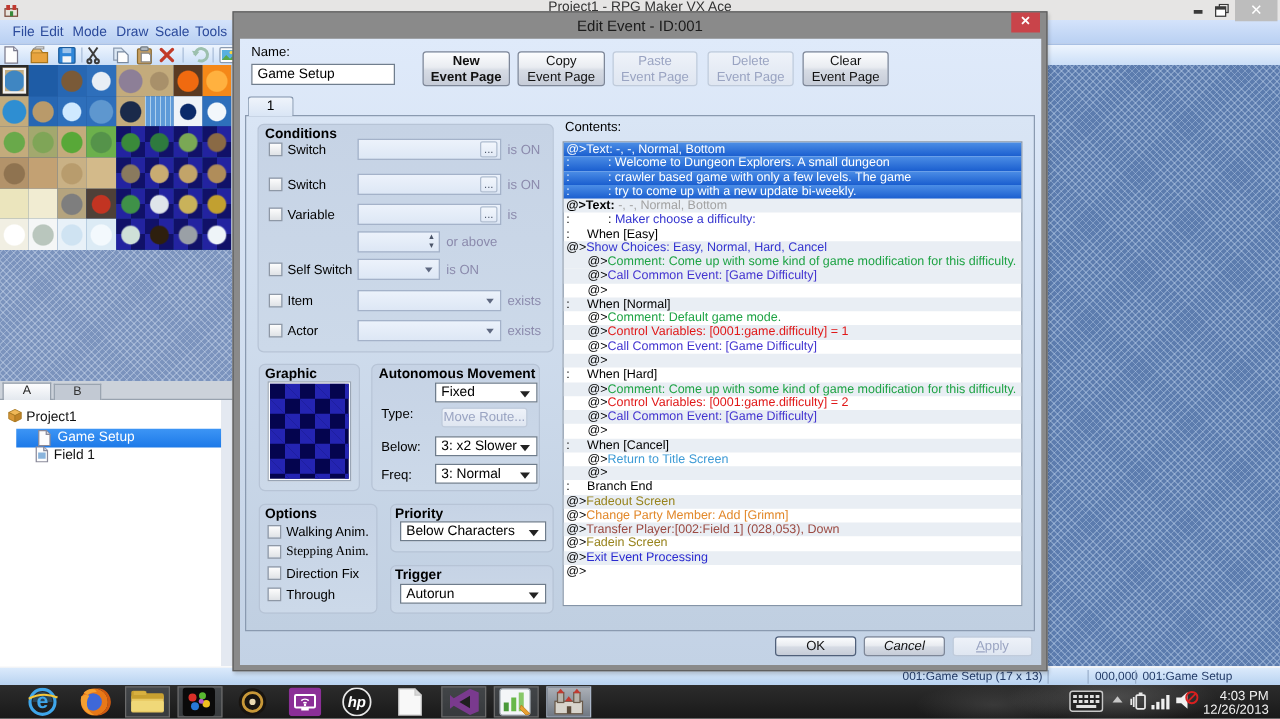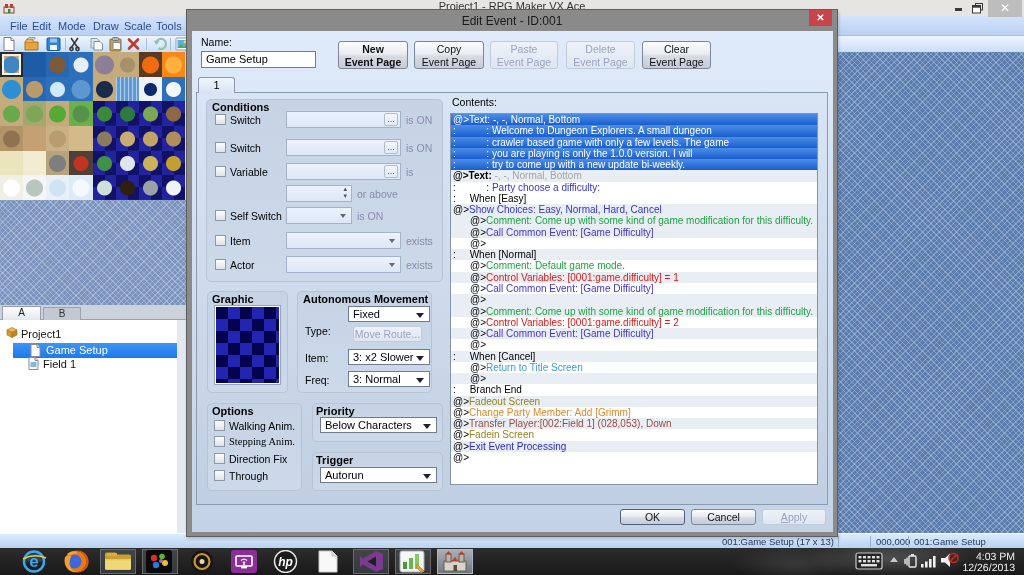--- a/index.html
+++ b/index.html
@@ -385,21 +385,21 @@
 <div class="ghdr" style="left:212px;top:293px;">Graphic</div>
 <div class="abs" id="checker" style="left:214px;top:305px;width:67px;height:80px;background:#fff;border:1px solid #98a4b4;">
       <div class="abs" style="left:1px;top:1px;width:63px;height:76px;background-color:#04044e;background-image:linear-gradient(45deg,#2424b2 25%,transparent 25% 75%,#2424b2 75%),linear-gradient(45deg,#2424b2 25%,transparent 25% 75%,#2424b2 75%);background-size:24px 24px;background-position:0 0,12px 12px;"></div>
     </div>
 
 <div class="grp" style="left:297px;top:291px;width:135px;height:102px;"></div>
 <div class="ghdr" style="left:303px;top:293px;">Autonomous Movement</div>
 <label class="blk" style="left:305px;top:309px;margin-top:16px;">Type:</label>
 <div class="dd" style="left:348px;top:306px;width:82px;height:16px;">Fixed<div class="arr"></div></div>
 <div class="btnd" style="left:353px;top:326px;width:69px;height:16px;line-height:14px;white-space:nowrap;font-size:10.5px;">Move Route...</div>
-<label class="blk" style="left:305px;top:352px;">Item:</label>
+<label class="blk" style="left:305px;top:352px;">Below:</label>
 <div class="dd" style="left:348px;top:349px;width:82px;height:16px;">3: x2 Slower<div class="arr"></div></div>
 <label class="blk" style="left:305px;top:374px;">Freq:</label>
 <div class="dd" style="left:348px;top:371px;width:82px;height:16px;">3: Normal<div class="arr"></div></div>
 
 <div class="grp" style="left:207px;top:403px;width:95px;height:88px;"></div>
 <div class="ghdr" style="left:212px;top:405px;">Options</div>
 <div class="cb" style="left:214px;top:420px;"></div>
     <label class="blk" style="left:229px;top:420px;">Walking Anim.</label>
 <div class="cb" style="left:214px;top:436px;"></div>
     <label class="blk" style="left:229px;top:436px;font-family:Liberation Serif, serif;">Stepping Anim.</label>
@@ -413,46 +413,46 @@
 <div class="dd" style="left:320px;top:417px;width:117px;height:16px;">Below Characters<div class="arr"></div></div>
 <div class="grp" style="left:312px;top:452px;width:131px;height:39px;"></div>
 <div class="ghdr" style="left:316px;top:454px;">Trigger</div>
 <div class="dd" style="left:320px;top:467px;width:117px;height:16px;">Autorun<div class="arr"></div></div>
 
 <label class="blk" style="left:452px;top:96px;">Contents:</label>
 <div class="abs" id="list" style="left:450px;top:113px;width:368px;height:372px;background:#fff;border:1px solid #8494a8;font-size:11px;">
 <div class="row sel s0">@&gt;Text: -, -, Normal, Bottom</div>
 <div class="row sel s0">:           : Welcome to Dungeon Explorers. A small dungeon</div>
 <div class="row sel s0">:           : crawler based game with only a few levels. The game</div>
-<div class="row sel s0">:           : you are playing is only the 1.0.0 version. I will</div>
 <div class="row sel s0">:           : try to come up with a new update bi-weekly.</div>
 <div class="row odd s0"><b>@&gt;Text:</b><span style="color:#a2a2a2"> -, -, Normal, Bottom</span></div>
-<div class="row s0">:           :<span class="cblu"> Party choose a difficulty:</span></div>
+<div class="row s0">:           :<span class="cblu"> Maker choose a difficulty:</span></div>
 <div class="row s0">:     When [Easy]</div>
 <div class="row odd s0">@&gt;<span class="cblu">Show Choices: Easy, Normal, Hard, Cancel</span></div>
 <div class="row odd s1">@&gt;<span class="cgrn">Comment: Come up with some kind of game modification for this difficulty.</span></div>
 <div class="row odd s1">@&gt;<span class="cpur">Call Common Event: [Game Difficulty]</span></div>
 <div class="row s1">@&gt;</div>
 <div class="row odd s0">:     When [Normal]</div>
 <div class="row s1">@&gt;<span class="cgrn">Comment: Default game mode.</span></div>
 <div class="row odd s1">@&gt;<span class="cred">Control Variables: [0001:game.difficulty] = 1</span></div>
 <div class="row s1">@&gt;<span class="cpur">Call Common Event: [Game Difficulty]</span></div>
 <div class="row odd s1">@&gt;</div>
+<div class="row s0">:     When [Hard]</div>
 <div class="row odd s1">@&gt;<span class="cgrn">Comment: Come up with some kind of game modification for this difficulty.</span></div>
 <div class="row s1">@&gt;<span class="cred">Control Variables: [0001:game.difficulty] = 2</span></div>
 <div class="row odd s1">@&gt;<span class="cpur">Call Common Event: [Game Difficulty]</span></div>
 <div class="row s1">@&gt;</div>
 <div class="row odd s0">:     When [Cancel]</div>
 <div class="row s1">@&gt;<span class="clbl">Return to Title Screen</span></div>
 <div class="row odd s1">@&gt;</div>
 <div class="row s0">:     Branch End</div>
 <div class="row odd s0">@&gt;<span class="coli">Fadeout Screen</span></div>
 <div class="row s0">@&gt;<span class="corn">Change Party Member: Add [Grimm]</span></div>
 <div class="row odd s0">@&gt;<span class="cmar">Transfer Player:[002:Field 1] (028,053), Down</span></div>
 <div class="row s0">@&gt;<span class="coli">Fadein Screen</span></div>
 <div class="row odd s0">@&gt;<span class="cblu2">Exit Event Processing</span></div>
 <div class="row s0">@&gt;</div>
 </div>
 
 <div class="btn" style="left:620px;top:509px;width:65px;height:16px;line-height:14px;border:1px solid #50607a;">OK</div>
-<div class="btn" style="left:691px;top:509px;width:65px;height:16px;line-height:14px;">Cancel</div>
+<div class="btn" style="left:691px;top:509px;width:65px;height:16px;line-height:14px;font-style:italic;">Cancel</div>
 <div class="btnd" style="left:762px;top:509px;width:64px;height:16px;line-height:14px;"><u>A</u>pply</div>
 </div>
 
 </body></html>

